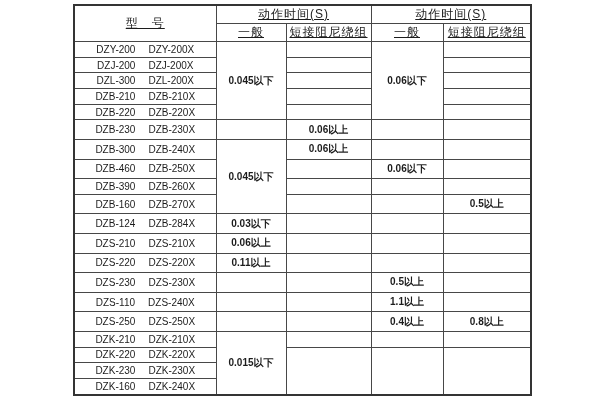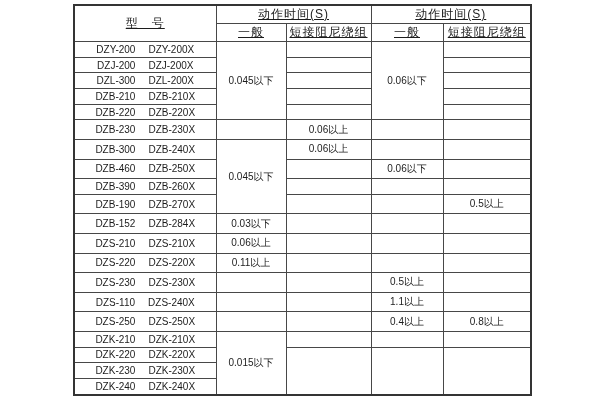--- a/index.html
+++ b/index.html
@@ -21,21 +21,21 @@
     text-align:center;vertical-align:middle;
     padding:0;font-weight:normal;
     white-space:nowrap;overflow:hidden;
     background:#fff;
   }
   thead tr{height:18px;}
   thead th{font-size:12px;letter-spacing:1px;text-decoration:underline;}
   td.model-cell .pair{
     display:flex;justify-content:center;align-items:center;gap:13px;
   }
-  td .val{letter-spacing:0px;}
+  td .val{letter-spacing:0px;font-weight:bold;}
 </style>
 </head>
 <body>
 
 <div class="stage">
   <table class="spec">
     <colgroup>
       <col style="width:142px">
       <col style="width:70px">
       <col style="width:85px">
@@ -150,32 +150,32 @@
               <span>DZB-260X</span>
             </div>
           </td>
           <td><span class="val"></span></td>
           <td><span class="val"></span></td>
           <td><span class="val"></span></td>
         </tr>
         <tr>
           <td class="model-cell">
             <div class="pair">
-              <span>DZB-190</span>
+              <span>DZB-160</span>
               <span>DZB-270X</span>
             </div>
           </td>
           <td><span class="val"></span></td>
           <td><span class="val"></span></td>
           <td><span class="val">0.5以上</span></td>
         </tr>
         <tr>
           <td class="model-cell">
             <div class="pair">
-              <span>DZB-152</span>
+              <span>DZB-124</span>
               <span>DZB-284X</span>
             </div>
           </td>
           <td><span class="val">0.03以下</span></td>
           <td><span class="val"></span></td>
           <td><span class="val"></span></td>
           <td><span class="val"></span></td>
         </tr>
         <tr>
           <td class="model-cell">
@@ -264,20 +264,20 @@
           <td class="model-cell">
             <div class="pair">
               <span>DZK-230</span>
               <span>DZK-230X</span>
             </div>
           </td>
         </tr>
         <tr>
           <td class="model-cell">
             <div class="pair">
-              <span>DZK-240</span>
+              <span>DZK-160</span>
               <span>DZK-240X</span>
             </div>
           </td>
         </tr>
       </tbody>
   </table>
 </div>
 
 </body></html>

